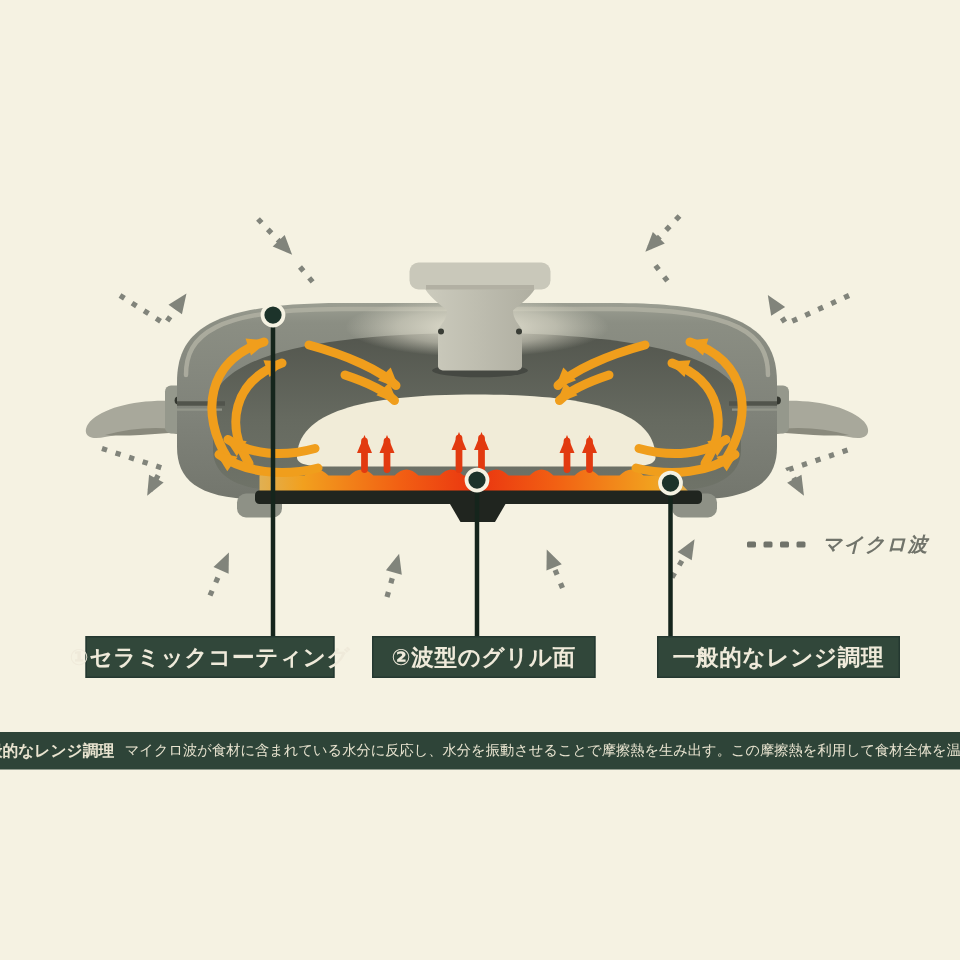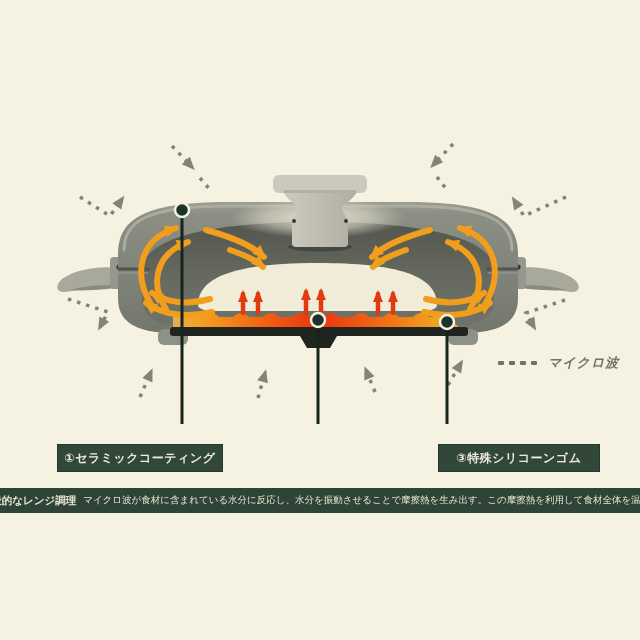--- a/index.html
+++ b/index.html
@@ -1,22 +1,22 @@
 <!DOCTYPE html>
 <html><head>
 <meta charset="utf-8">
 <style>
   html,body{margin:0;padding:0;}
   body{font-family:"Liberation Sans","DejaVu Sans",sans-serif;}
   .stage{position:relative;width:640px;height:640px;background:#f5f2e2;overflow:hidden;}
   .stage svg{position:absolute;left:0;top:0;}
   .callout-box{
-    position:absolute;top:444px;height:28px;
+    position:absolute;top:424px;height:28px;
     background:#31473a;border:1px solid #243830;box-sizing:border-box;
-    color:#efeada;font-size:12px;font-weight:bold;letter-spacing:.5px;
+    color:#efeada;font-size:15px;font-weight:bold;letter-spacing:.5px;
     display:flex;align-items:center;justify-content:center;white-space:nowrap;
   }
   .box1{left:57px;width:166px;}
   .box2{left:248px;width:149px;}
   .box3{left:438px;width:162px;}
   .legend{
     position:absolute;left:498px;top:355px;height:16px;
     display:flex;align-items:center;color:#70736a;font-style:italic;
   }
   .legend .dash{width:6px;height:4px;background:#70736a;border-radius:1px;margin-right:5px;display:inline-block;}
@@ -177,22 +177,25 @@
     <g fill="#1c332a" stroke="#f5f2e2" stroke-width="2.5">
       <circle cx="182" cy="210" r="7"></circle>
       <circle cx="318" cy="320" r="7"></circle>
       <circle cx="447" cy="322" r="7"></circle>
     </g>
   </svg>
 
   <div class="callout-box box1">
     <span>①セラミックコーティング</span>
   </div>
+  <div class="callout-box box2">
+    <span>②波型のグリル面</span>
+  </div>
   <div class="callout-box box3">
-    <span>③特殊シリコーンゴム</span>
+    <span>一般的なレンジ調理</span>
   </div>
 
   <div class="legend">
     <span class="dash"></span>
     <span class="dash"></span>
     <span class="dash"></span>
     <span class="dash"></span>
     <span class="legend-text">マイクロ波</span>
   </div>
 

